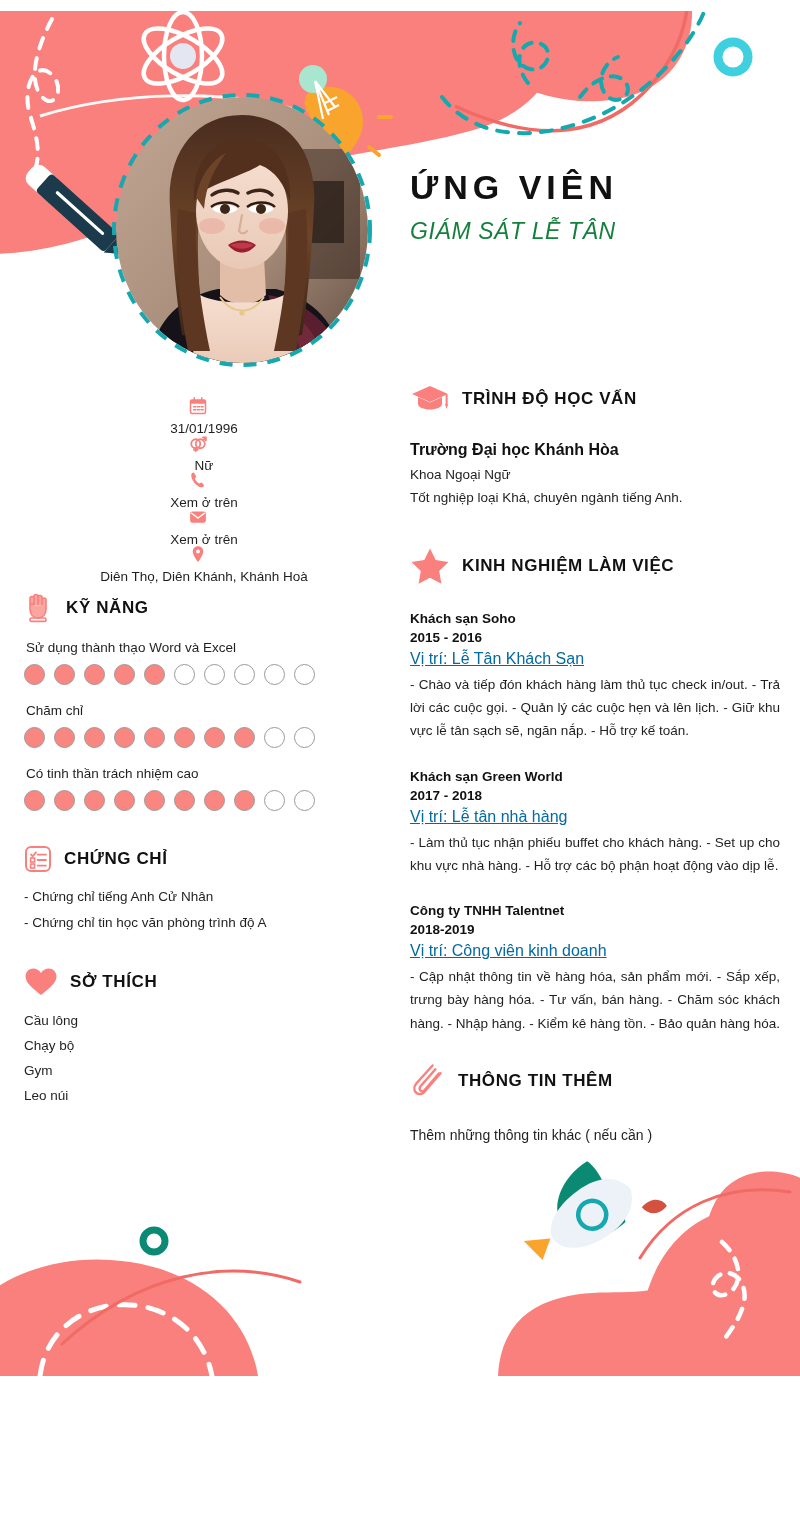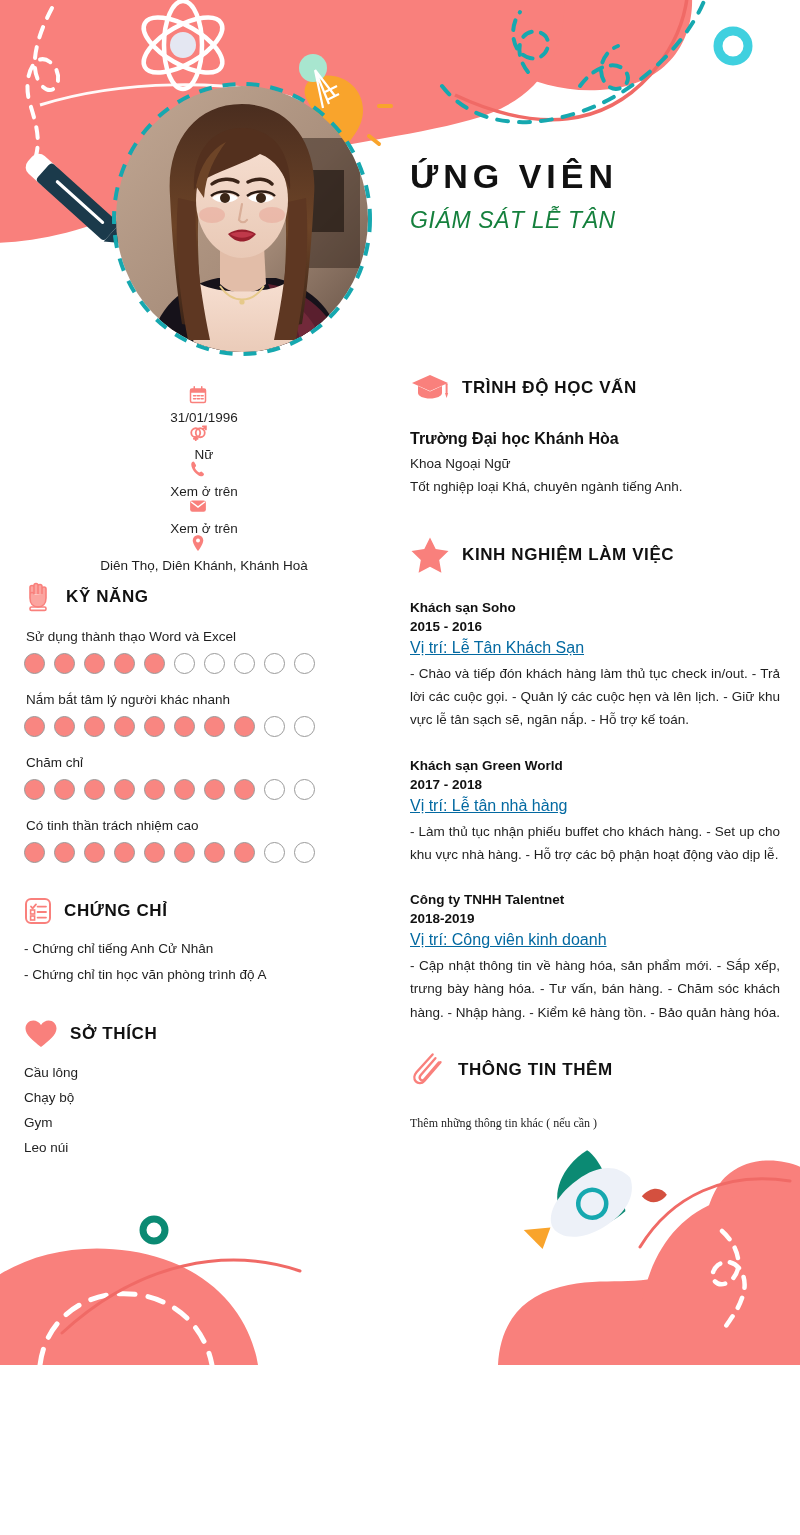--- a/index.html
+++ b/index.html
@@ -4,21 +4,21 @@
 <style>
   * { margin:0; padding:0; box-sizing:border-box; }
   html,body { width:800px; height:1535px; }
   body {
     font-family:"Liberation Sans", sans-serif;
     background:#ffffff;
     position:relative;
     overflow:hidden;
     color:#1a1a1a;
   }
-  .page { position:relative; width:800px; height:1365px; overflow:hidden; background:#fff; }
+  .page { position:relative; width:800px; height:1365px; overflow:hidden; background:#fff;margin-top:11px; }
 
   
   .deco-top { position:absolute; left:0; top:0; width:800px; height:370px; overflow:hidden; pointer-events:none; }
   .deco-bottom { position:absolute; left:0; bottom:0; width:800px; height:290px; overflow:hidden; pointer-events:none; }
 
   
   .header-text { position:absolute; left:410px; top:158px; width:370px; }
   .cand-name {
     font-size:34px; font-weight:bold; letter-spacing:5px; color:#111; line-height:1.1;
   }
@@ -53,21 +53,21 @@
   
   .edu-org { font-size:16px; font-weight:bold; color:#111; margin-bottom:8px; }
   .edu-line { font-size:13.5px; color:#1f1f1f; margin-bottom:8px; }
 
   .job { margin-bottom:26px; }
   .job-org { font-size:13.5px; font-weight:bold; color:#111; margin-bottom:4px; }
   .job-years { font-size:13.5px; font-weight:bold; color:#111; margin-bottom:5px; }
   .job-pos { font-size:16px; color:#0369a1; margin-bottom:5px;text-decoration:underline; }
   .job-desc { font-size:13.5px; color:#1f1f1f; line-height:1.72; text-align:justify; }
 
-  .extra-line { font-size:12px; color:#1f1f1f;font-family:Liberation Serif, serif; }
+  .extra-line { font-size:14px; color:#1f1f1f; }
 
   .gap-s { height:16px; }
   .gap-m { height:26px; }
   .gap-l { height:34px; }
 
   
   .photo-wrap { position:absolute; left:108px; top:78px; width:268px; height:282px; }
 </style>
 </head>
 <body>
@@ -276,35 +276,20 @@
             <span class="dot on"></span>
             <span class="dot on"></span>
             <span class="dot off"></span>
             <span class="dot off"></span>
             <span class="dot off"></span>
             <span class="dot off"></span>
             <span class="dot off"></span>
           </div>
       </div>
       <div>
-        <div class="skill-label">Nắm bắt tâm lý người khác nhanh</div>
-        <div class="dots">
-            <span class="dot on"></span>
-            <span class="dot on"></span>
-            <span class="dot on"></span>
-            <span class="dot on"></span>
-            <span class="dot on"></span>
-            <span class="dot on"></span>
-            <span class="dot on"></span>
-            <span class="dot on"></span>
-            <span class="dot off"></span>
-            <span class="dot off"></span>
-          </div>
-      </div>
-      <div>
         <div class="skill-label">Chăm chỉ</div>
         <div class="dots">
             <span class="dot on"></span>
             <span class="dot on"></span>
             <span class="dot on"></span>
             <span class="dot on"></span>
             <span class="dot on"></span>
             <span class="dot on"></span>
             <span class="dot on"></span>
             <span class="dot on"></span>

